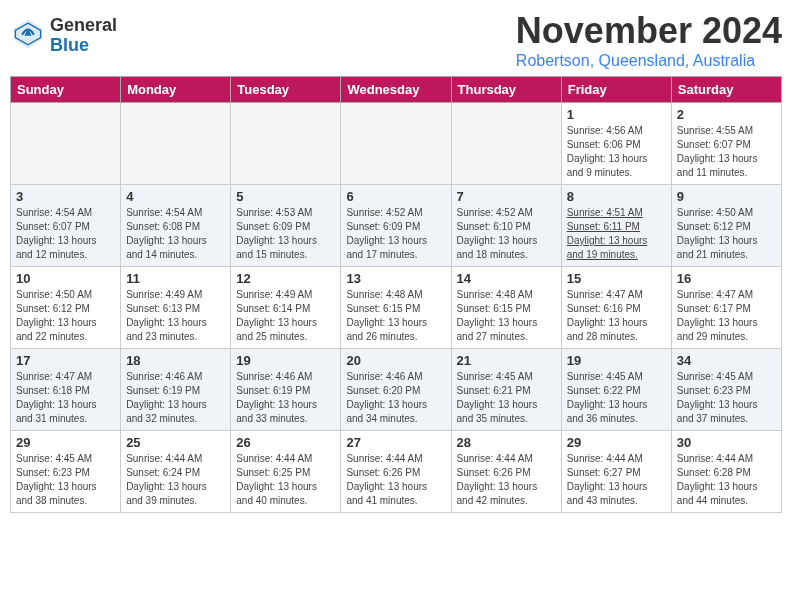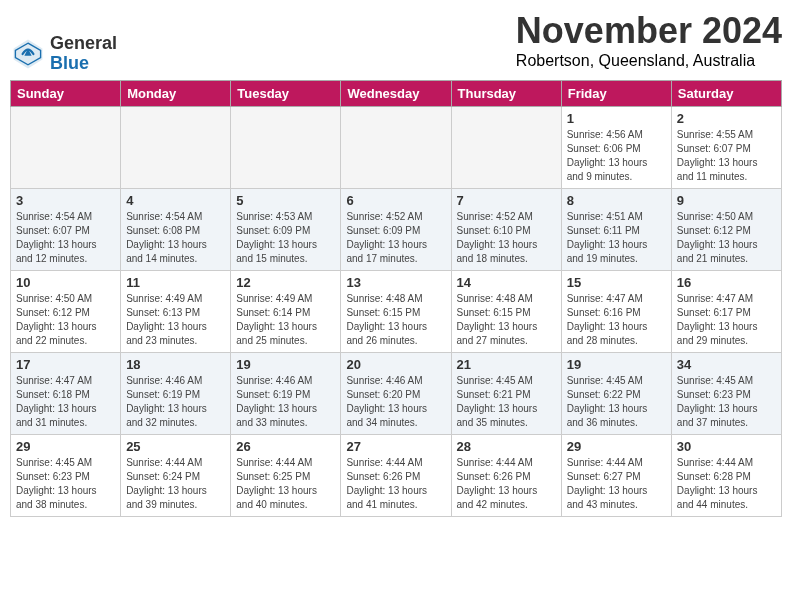--- a/index.html
+++ b/index.html
@@ -11,22 +11,21 @@
       padding: 10px;
     }
     .header-area {
       display: flex;
       justify-content: space-between;
       align-items: flex-start;
       margin-bottom: 6px;
     }
     .logo {
       display: flex;
-      align-items: center;
-      margin-top: 24px;
+      margin-top: 6px;
     }
     .logo-text {
       display: flex;
       flex-direction: column;
       line-height: 1.1;
     }
     .logo-general {
       font-size: 18px;
       font-weight: bold;
       color: #333;
@@ -43,21 +42,21 @@
     }
     .title-area {
     }
     .month-title {
       font-size: 36px;
       font-weight: bold;
       color: #333;
     }
     .location-title {
       font-size: 16px;
-      color: #000000;
+      color: #3b82f6;
     }
     table {
       width: 100%;
       border-collapse: collapse;
       table-layout: fixed;
     }
     th {
       background-color: #be185d;
       color: white;
       text-align: left;
@@ -177,21 +176,21 @@
 Daylight: 13 hours and 17 minutes.</div>
         </td>
         <td>
           <span class="day-num">7</span>
           <div class="day-info" style="white-space: pre-line;">Sunrise: 4:52 AM
 Sunset: 6:10 PM
 Daylight: 13 hours and 18 minutes.</div>
         </td>
         <td>
           <span class="day-num">8</span>
-          <div class="day-info" style="white-space: pre-line;">Sunrise: 4:51 AM
+          <div class="day-info" style="white-space: pre-line; text-decoration: underline;">Sunrise: 4:51 AM
 Sunset: 6:11 PM
 Daylight: 13 hours and 19 minutes.</div>
         </td>
         <td>
           <span class="day-num">9</span>
           <div class="day-info" style="white-space: pre-line;">Sunrise: 4:50 AM
 Sunset: 6:12 PM
 Daylight: 13 hours and 21 minutes.</div>
         </td>
       </tr>

